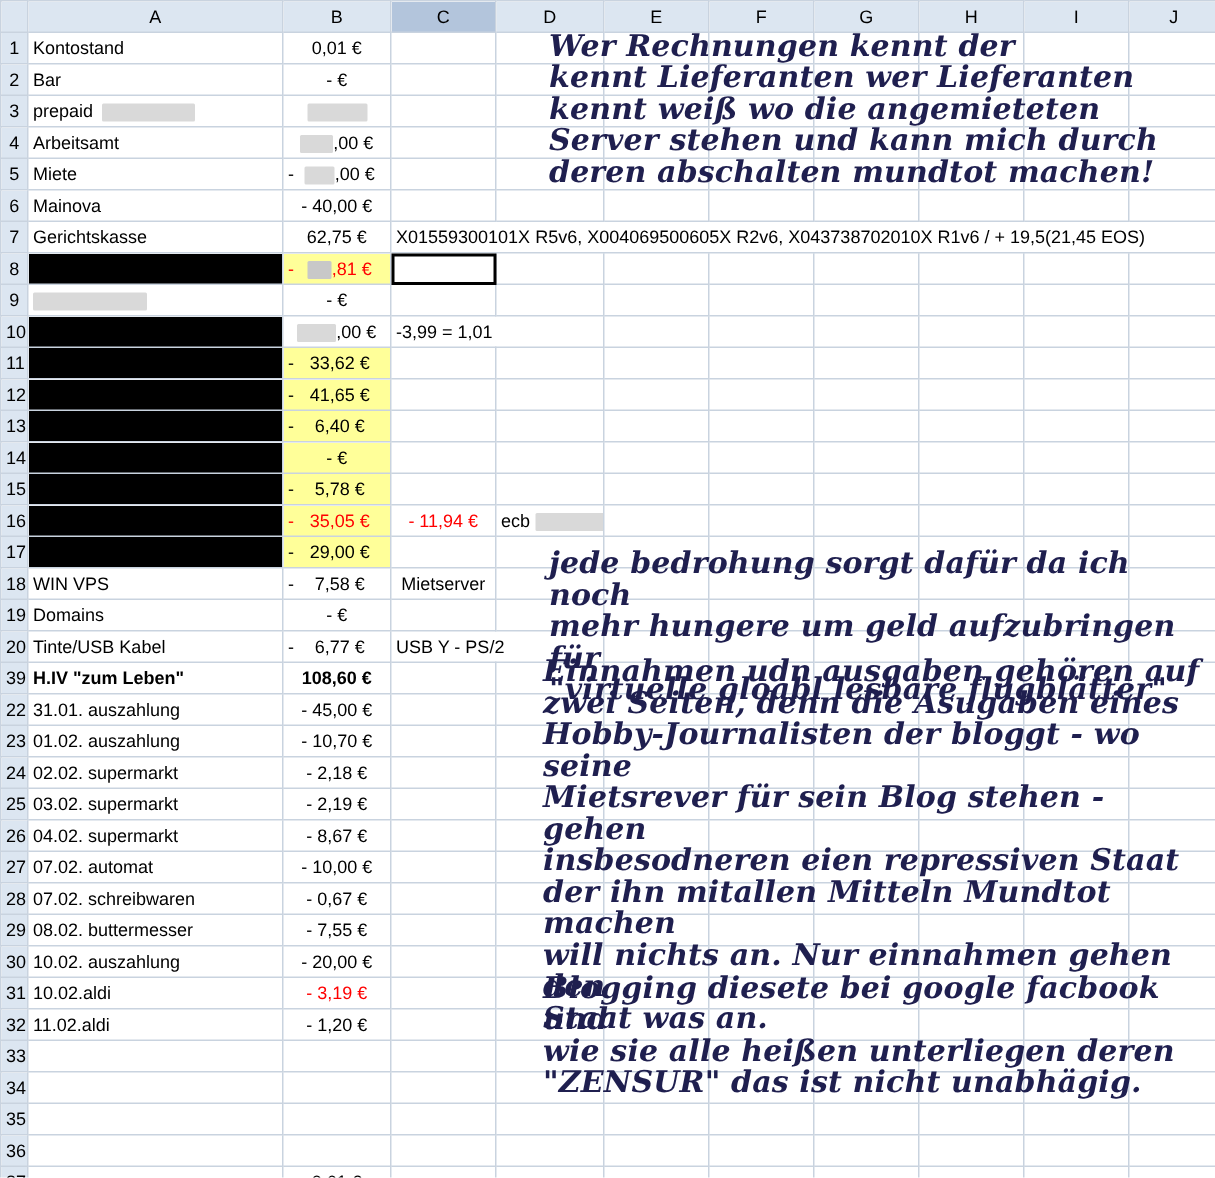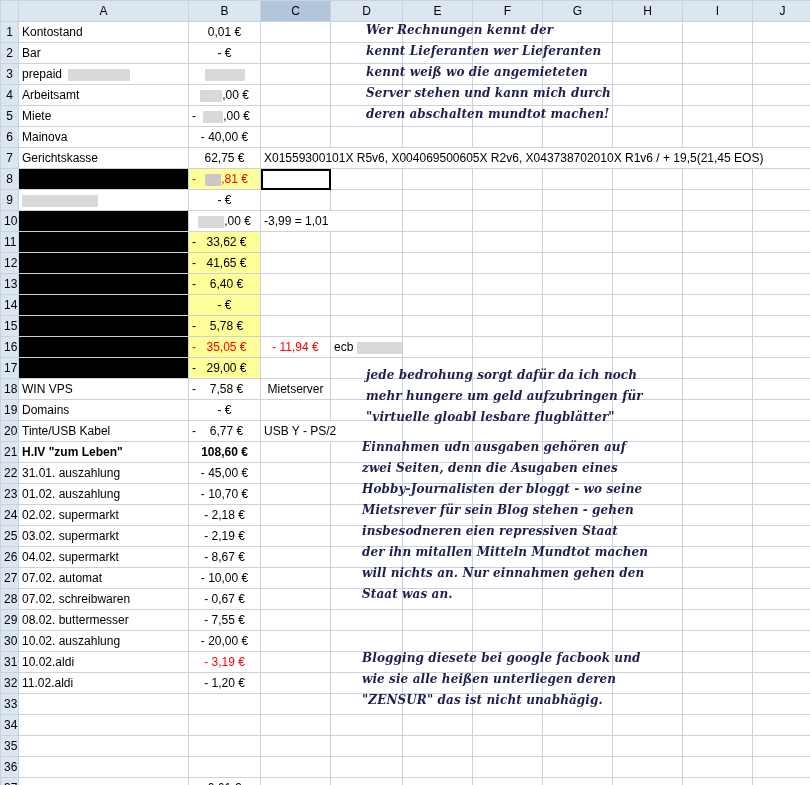--- a/index.html
+++ b/index.html
@@ -89,21 +89,21 @@
   }
   .redact.dark { background: #c8c8c8; }
 
   
   .note {
     position: absolute;
     font-family: "DejaVu Serif", serif;
     font-style: italic;
     font-weight: bold;
     color: #1f1f4f;
-    font-size: 12px;
+    font-size: 20px;
     line-height: 21px;
     letter-spacing: 0.1px;
     white-space: pre-line;
     pointer-events: none;
   }
   #note1 { left: 366px; top: 20px; }
   #note2 { left: 388px; top: 165px; }
   #note3 { left: 366px; top: 365px; }
   #note4 { left: 330px; top: 437px; margin-left: 32px; }
   #note5 { left: 362px; top: 648px; }
@@ -407,21 +407,21 @@
       <td colspan="2">USB Y - PS/2</td>
       <td></td>
       <td></td>
       <td></td>
       <td></td>
       <td></td>
       <td></td>
     </tr>
 
     <tr>
-      <td class="rowhead">21</td>
+      <td class="rowhead">39</td>
       <td class="big">H.IV "zum Leben"</td>
       <td class="num big">108,60 €</td>
       <td></td>
       <td></td>
       <td></td>
       <td></td>
       <td></td>
       <td></td>
       <td></td>
       <td></td>

